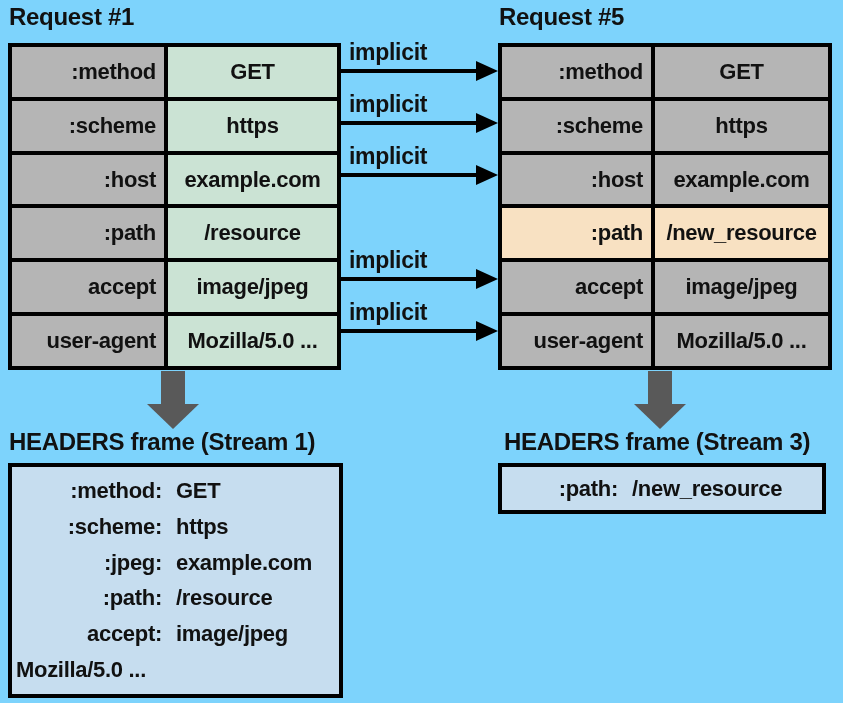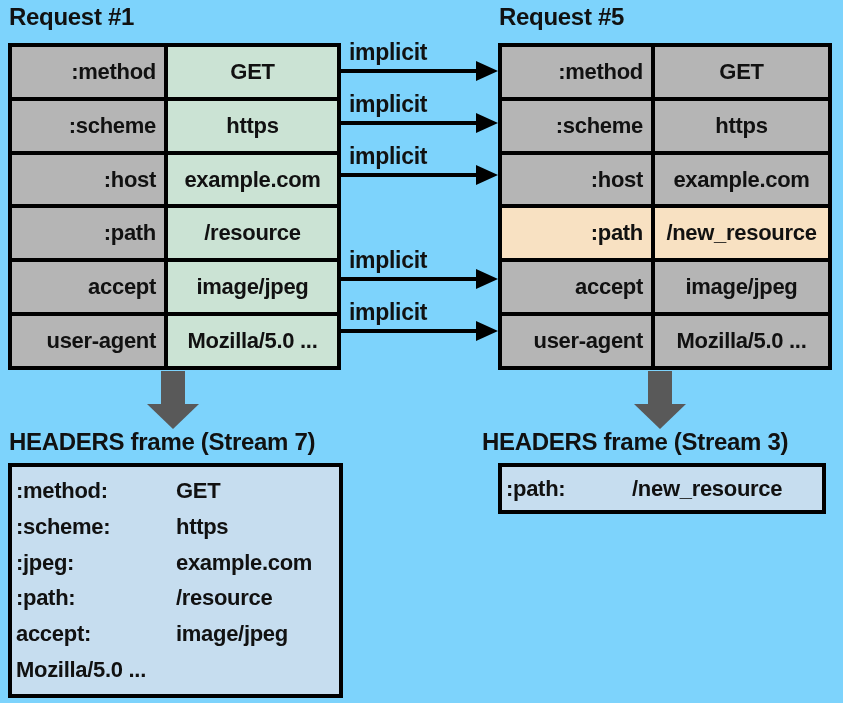--- a/index.html
+++ b/index.html
@@ -38,31 +38,31 @@
   .down-arrow .shaft{position:absolute;left:14px;top:0;width:24px;height:33px;
                      background:var(--arrow-gray);}
   .down-arrow .head{position:absolute;left:0;top:33px;width:0;height:0;
                     border-left:26px solid transparent;border-right:26px solid transparent;
                     border-top:25px solid var(--arrow-gray);}
   .da-left{left:147px;}
   .da-right{left:634px;}
 
   .frame-title{position:absolute;top:428px;font-size:24px;line-height:28px;}
   .ft-left{left:9px;}
-  .ft-right{left:482px;text-align:center;}
+  .ft-right{left:504px;text-align:center;}
 
   .frame-box{position:absolute;top:463px;border:4px solid var(--border);
              background:var(--blue);}
   .fb-left{left:8px;width:335px;height:235px;padding:6px 8px 6px 4px;
            display:grid;grid-template-columns:146px 1fr;grid-column-gap:14px;
            grid-template-rows:repeat(6,1fr);align-items:center;}
   .fb-right{left:498px;width:328px;height:51px;padding:0 8px 0 4px;
             display:grid;grid-template-columns:112px 1fr;grid-column-gap:14px;
             align-items:center;}
-  .fkey{font-size:22px;}
+  .fkey{text-align:right;font-size:22px;}
   .fval{text-align:left;font-size:22px;}
 </style>
 </head>
 <body>
 
 <div class="canvas">
 
   <div class="title t-left">Request #1</div>
   <div class="title t-right">Request #5</div>
 
@@ -124,21 +124,21 @@
 
   <div class="down-arrow da-left">
     <div class="shaft"></div>
     <div class="head"></div>
   </div>
   <div class="down-arrow da-right">
     <div class="shaft"></div>
     <div class="head"></div>
   </div>
 
-  <div class="frame-title ft-left">HEADERS frame (Stream 7)</div>
+  <div class="frame-title ft-left">HEADERS frame (Stream 1)</div>
   <div class="frame-title ft-right">HEADERS frame (Stream 3)</div>
 
   <div class="frame-box fb-left">
     <div class="fkey">:method:</div>
     <div class="fval">GET</div>
     <div class="fkey">:scheme:</div>
     <div class="fval">https</div>
     <div class="fkey">:jpeg:</div>
     <div class="fval">example.com</div>
     <div class="fkey">:path:</div>

